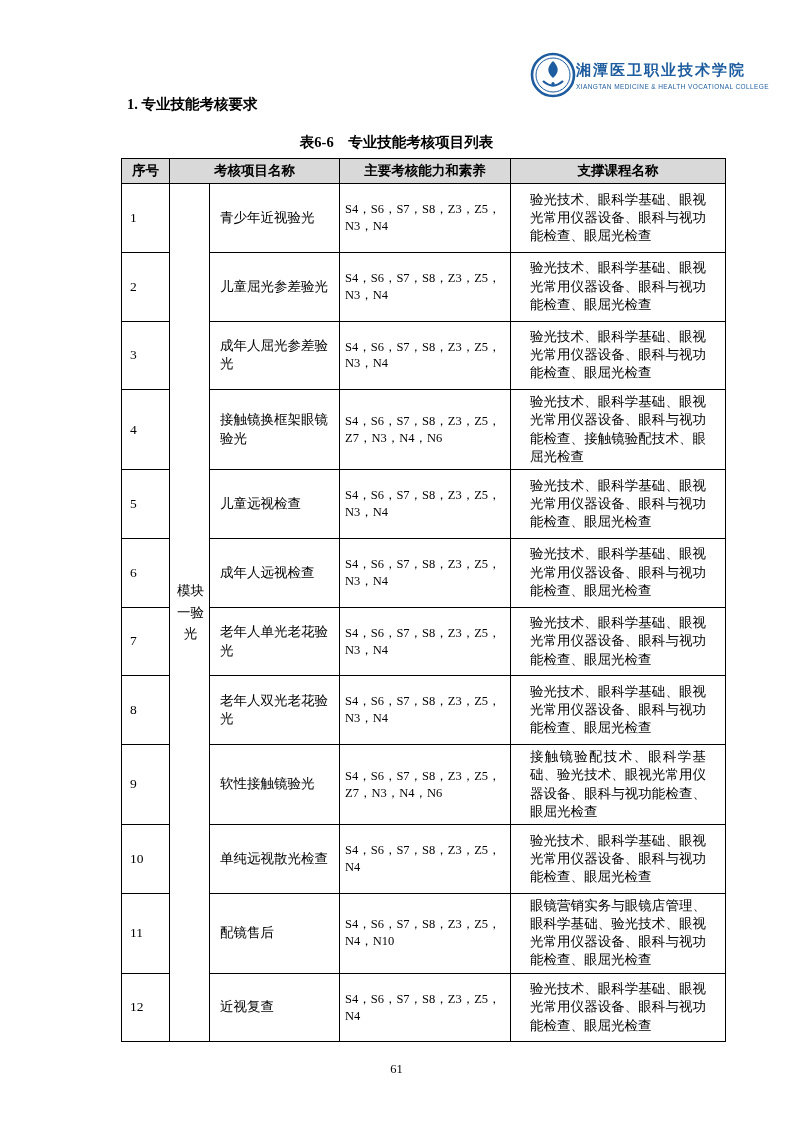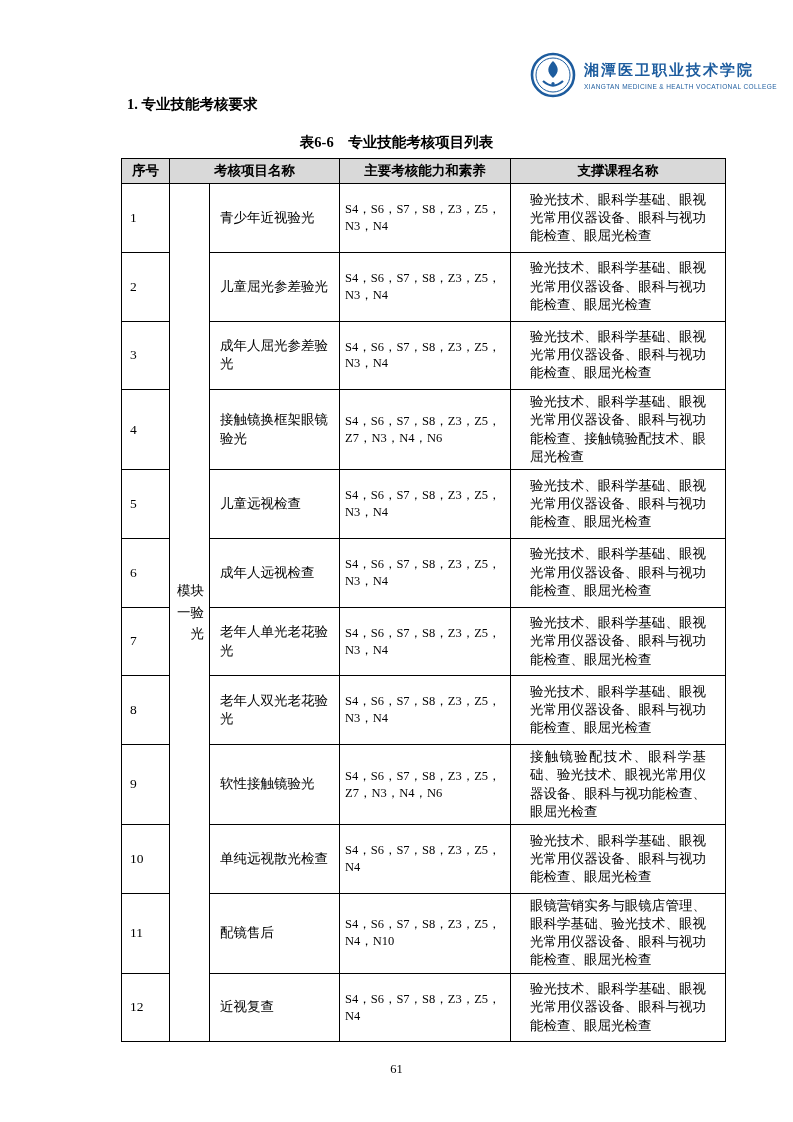--- a/index.html
+++ b/index.html
@@ -15,21 +15,20 @@
     overflow: hidden;
   }
 
   
   .logo-block {
     position: absolute;
     top: 52px;
     left: 530px;
     display: flex;
     align-items: center;
-    gap: 8px;
   }
   .logo-mark { width: 46px; height: 46px; flex: 0 0 auto; }
   .logo-text { display: flex; flex-direction: column; }
   .logo-zh {
     font-size: 15px;
     font-weight: bold;
     letter-spacing: 2px;
     color: #1d5c9e;
     font-family: "Liberation Serif", serif;
     white-space: nowrap;
@@ -81,21 +80,21 @@
   table.skills thead th {
     background: #d9d9d9;
     font-weight: bold;
     text-align: center;
     height: 25px;
     padding: 2px 2px;
     font-size: 13.5px;
   }
   tr.data-row { height: 64px; }
   td.no-cell { padding: 2px 4px 2px 8px; text-align: left; }
-  td.module-cell { padding: 2px 5px 2px 7px; text-align: right; line-height: 1.6; }
+  td.module-cell { padding: 2px 5px 2px 7px; text-align: center; line-height: 1.6; }
   td.name-cell { padding: 2px 6px 2px 10px; text-align: left; }
   td.abil-cell { padding: 17px 5px; text-align: left; font-size: 12.5px; }
   td.course-cell { padding: 3px 19px; text-align: justify; text-justify: inter-ideograph; vertical-align: middle; }
 
   
   .page-number {
     position: absolute;
     top: 1062px;
     left: 0;
     width: 100%;

